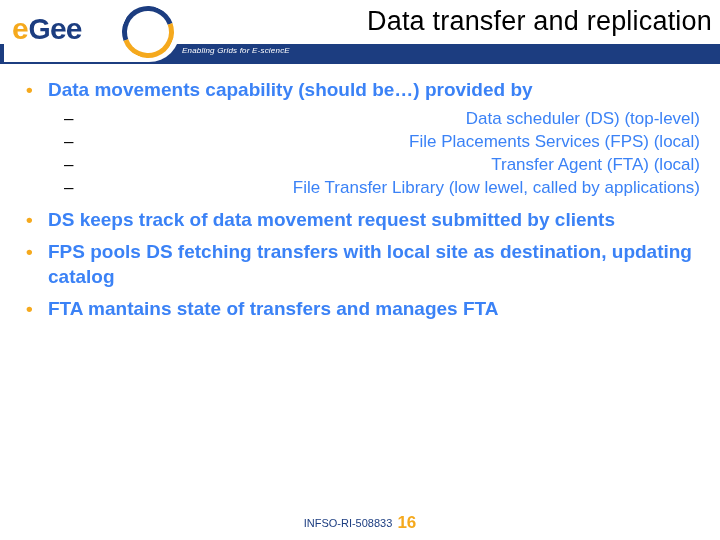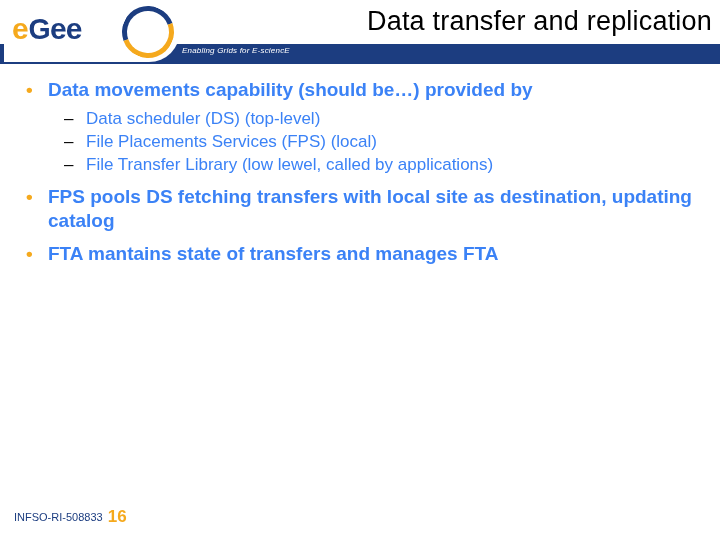--- a/index.html
+++ b/index.html
@@ -25,25 +25,25 @@
 
   
   .body { position: absolute; left: 24px; right: 20px; top: 78px; color: #3b82f6; }
   ul.level1 { list-style: none; }
   ul.level1 > li { position: relative; padding-left: 24px; margin-bottom: 8px; font-size: 19px; font-weight: 700; line-height: 1.28; }
   ul.level1 > li::before { content: "•"; position: absolute; left: 2px; top: 0; color: #f5a91d; font-size: 19px; }
   ul.level1 > li.big { font-size: 22px; }
   ul.level1 > li.big::before { font-size: 22px; }
 
   ul.level2 { list-style: none; margin-top: 6px; margin-left: 16px; }
-  ul.level2 > li { position: relative; padding-left: 22px; font-size: 17px; font-weight: 400; line-height: 1.35; }
+  ul.level2 > li { position: relative; padding-left: 22px; font-size: 17px; font-weight: 400; line-height: 1.35; text-align: right; }
   ul.level2 > li::before { content: "–"; position: absolute; left: 0; top: 0; color: #000; }
 
   
-  .footer { position: absolute; left: 0; right: 0; bottom: 8px; height: 26px; display: flex; align-items: center; justify-content: flex-start; padding: 0 14px 4px 14px; }
+  .footer { position: absolute; left: 0; right: 0; bottom: 2px; height: 26px; display: flex; align-items: center; justify-content: center; padding: 0 14px 4px 14px; }
   .footer-left { font-size: 11px; color: #1c3d80; }
   .footer-mid  { font-size: 11px; color: #1c3d80; font-weight: 700; text-align: center; flex: 1; margin: 0 20px; }
   .footer-right{ font-size: 17px; color: #f5a91d; font-weight: 700; min-width: 24px; text-align: right; }
 </style>
 </head>
 <body>
 
 <div class="slide">
 
   <div class="header">
@@ -63,23 +63,25 @@
     </div>
   </div>
 
   <div class="body">
     <ul class="level1">
       <li>
         <span>Data movements capability (should be…) provided by</span>
         <ul class="level2">
           <li>Data scheduler (DS) (top-level)</li>
           <li>File Placements Services (FPS) (local)</li>
+          <li>Transfer Agent (FTA) (local)</li>
           <li>File Transfer Library (low lewel, called by applications)</li>
         </ul>
       </li>
+      <li>DS  keeps track of data movement request submitted by clients</li>
       <li>FPS  pools DS fetching transfers with local site as destination, updating catalog</li>
       <li>FTA mantains state of transfers and manages FTA</li>
     </ul>
   </div>
 
   <div class="footer">
     <div class="footer-left">INFSO-RI-508833</div>
     <div class="footer-right">16</div>
   </div>
 

